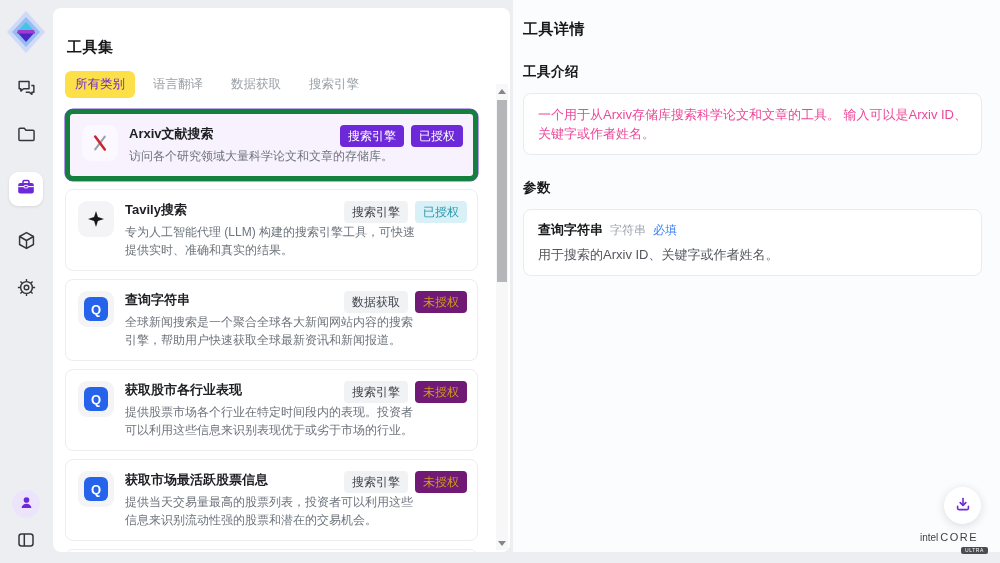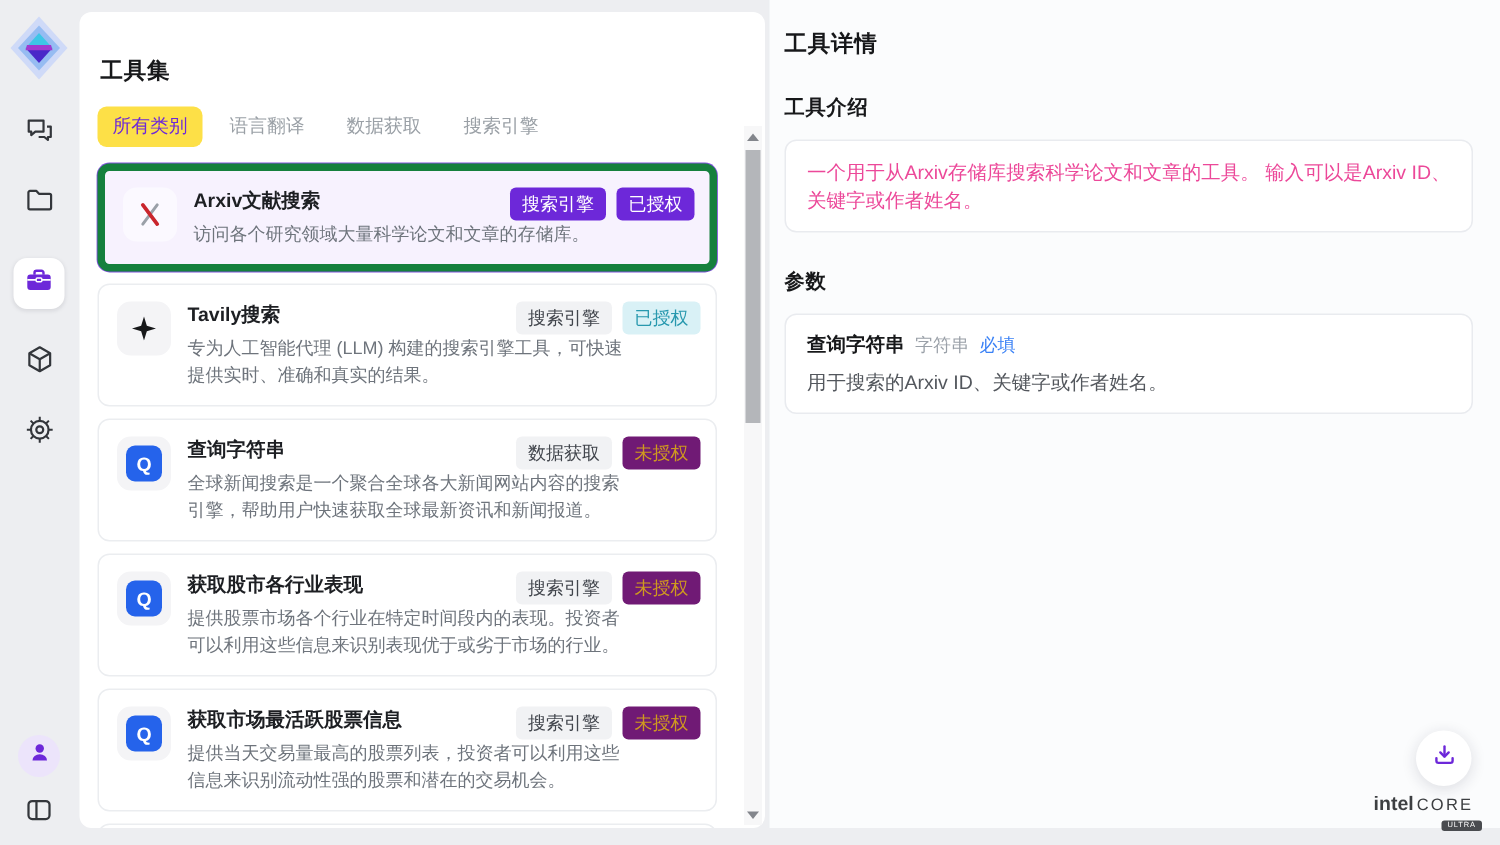--- a/index.html
+++ b/index.html
@@ -53,21 +53,21 @@
   .intro-text{font-size:13px;color:#ec4899;line-height:19px}
   .prow{display:flex;align-items:flex-end;gap:7px}
   .pname{font-size:13px;font-weight:700;color:#17181a}
   .ptype{font-size:12px;color:#9aa0a8}
   .preq{font-size:12px;color:#3b82f6}
   .pdesc{margin-top:7px;font-size:13px;color:#53575d;line-height:18px}
 
   
   .fab{position:absolute;right:19px;top:487px;width:37px;height:37px;border-radius:50%;background:#fff;box-shadow:0 2px 10px rgba(30,30,60,.14);display:flex;align-items:center;justify-content:center;cursor:pointer}
   .intel{position:absolute;right:6px;top:527px;width:90px;text-align:center;color:#3d3f42;line-height:1.1}
-  .i-intel{font-weight:700;font-size:13px}
+  .i-intel{font-weight:400;font-size:10px}
   .i-core{font-size:11px;letter-spacing:1.5px;font-weight:400;text-transform:uppercase;margin-left:2px}
   .i-ultra{display:block;margin:2px 6px 0 auto;width:max-content;background:#4a4c50;color:#fff;font-size:5px;letter-spacing:.6px;padding:1px 4px;border-radius:2px;text-transform:uppercase}
 </style>
 </head>
 <body>
 
 <div class="rail">
   <div class="logo">
     <svg width="40" height="44" viewBox="0 0 40 44">
       <polygon points="20,1 39,22 20,43 1,22" fill="#cfdaf8"></polygon>

